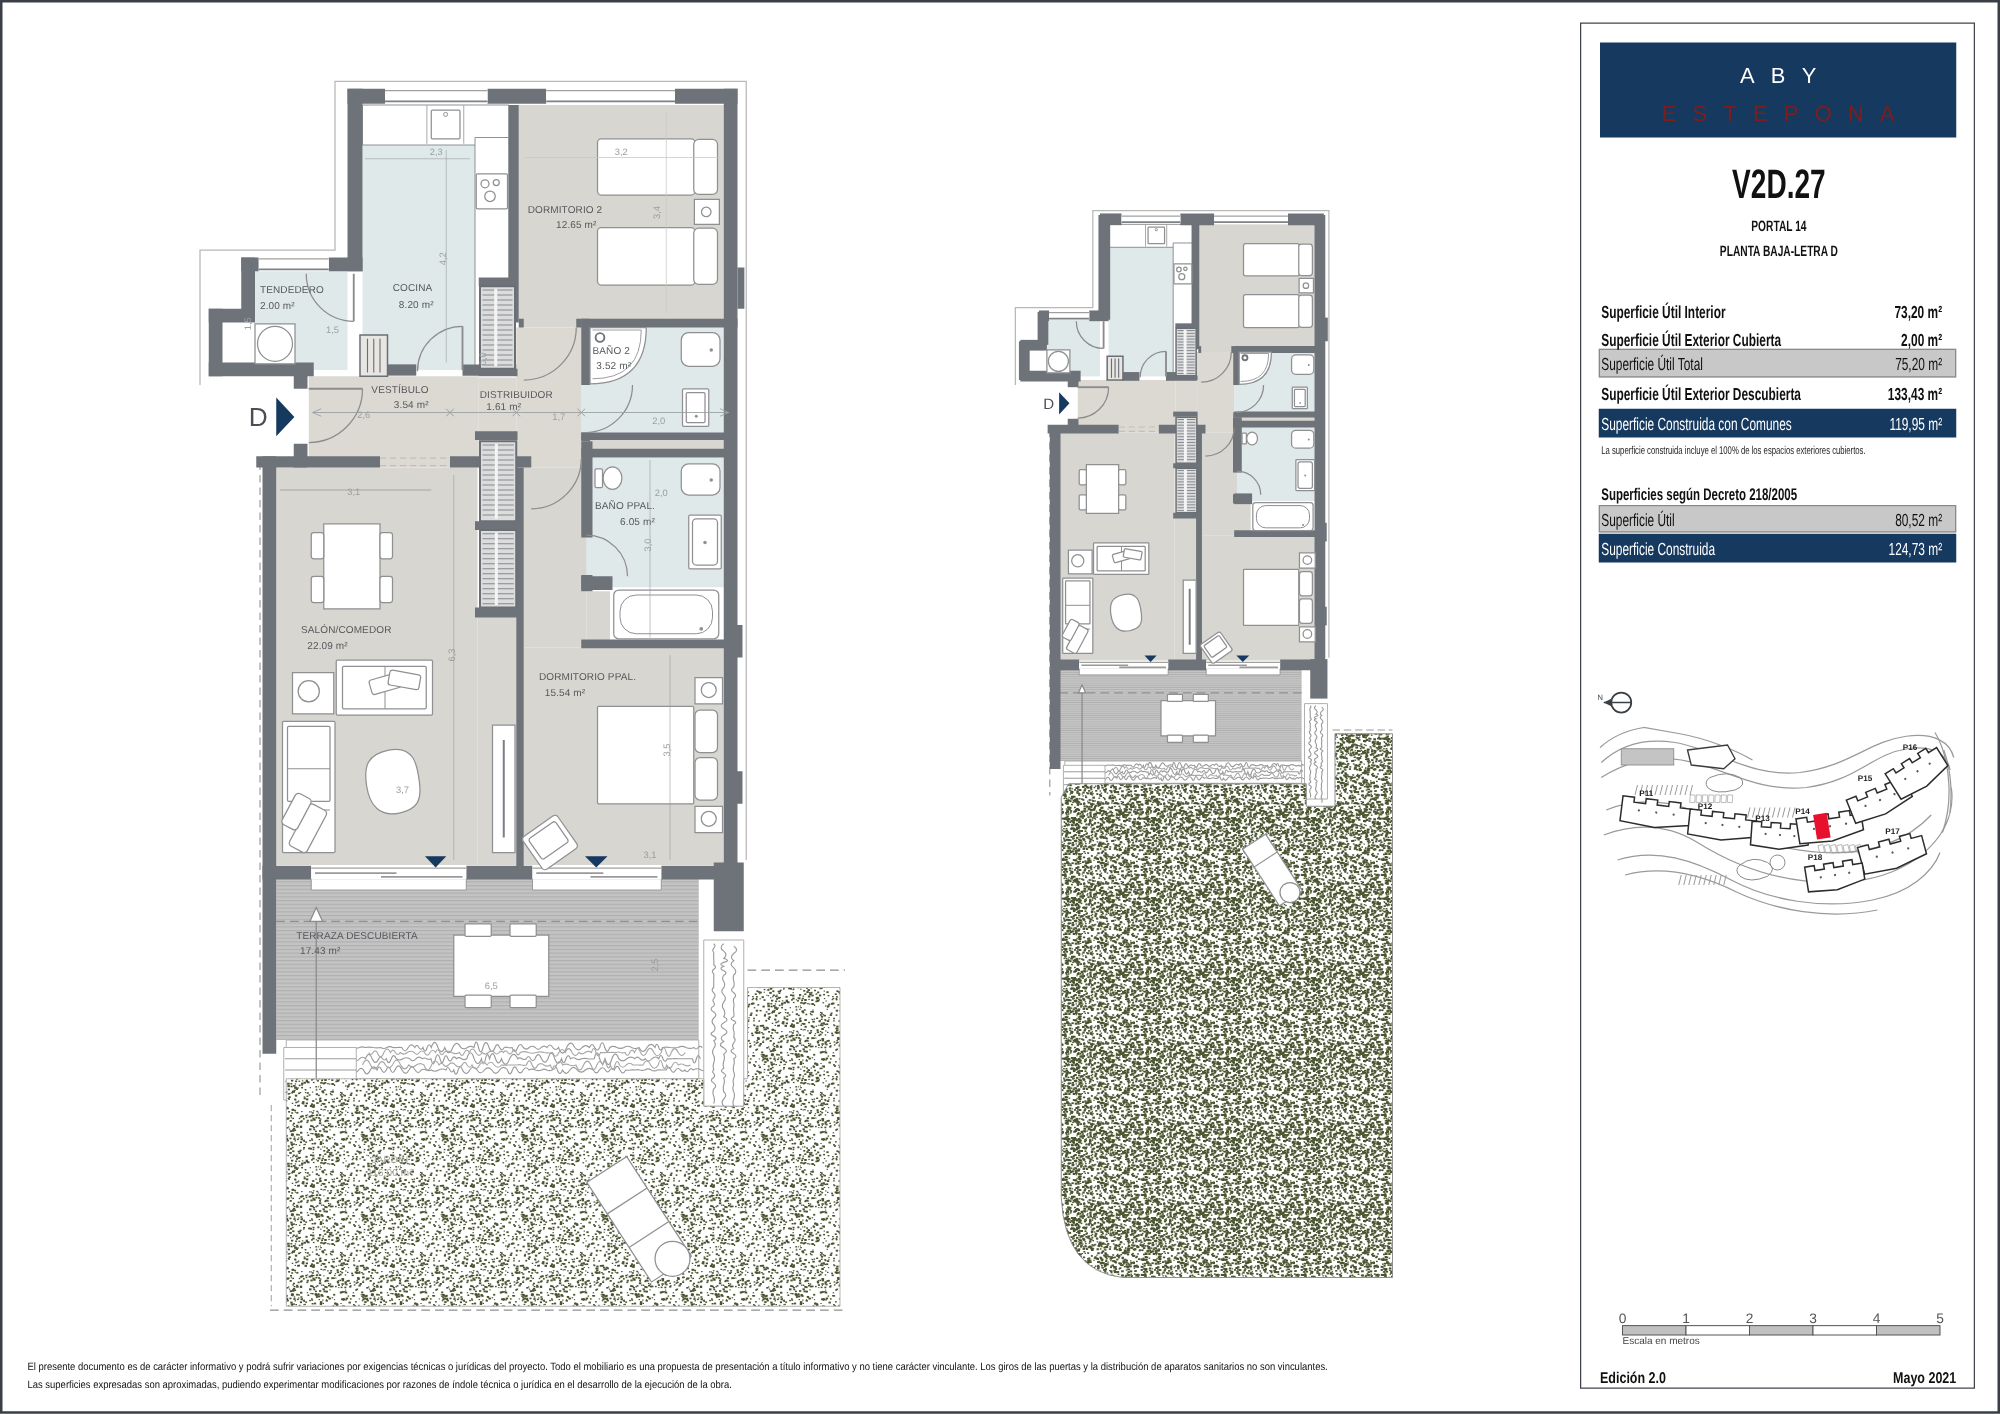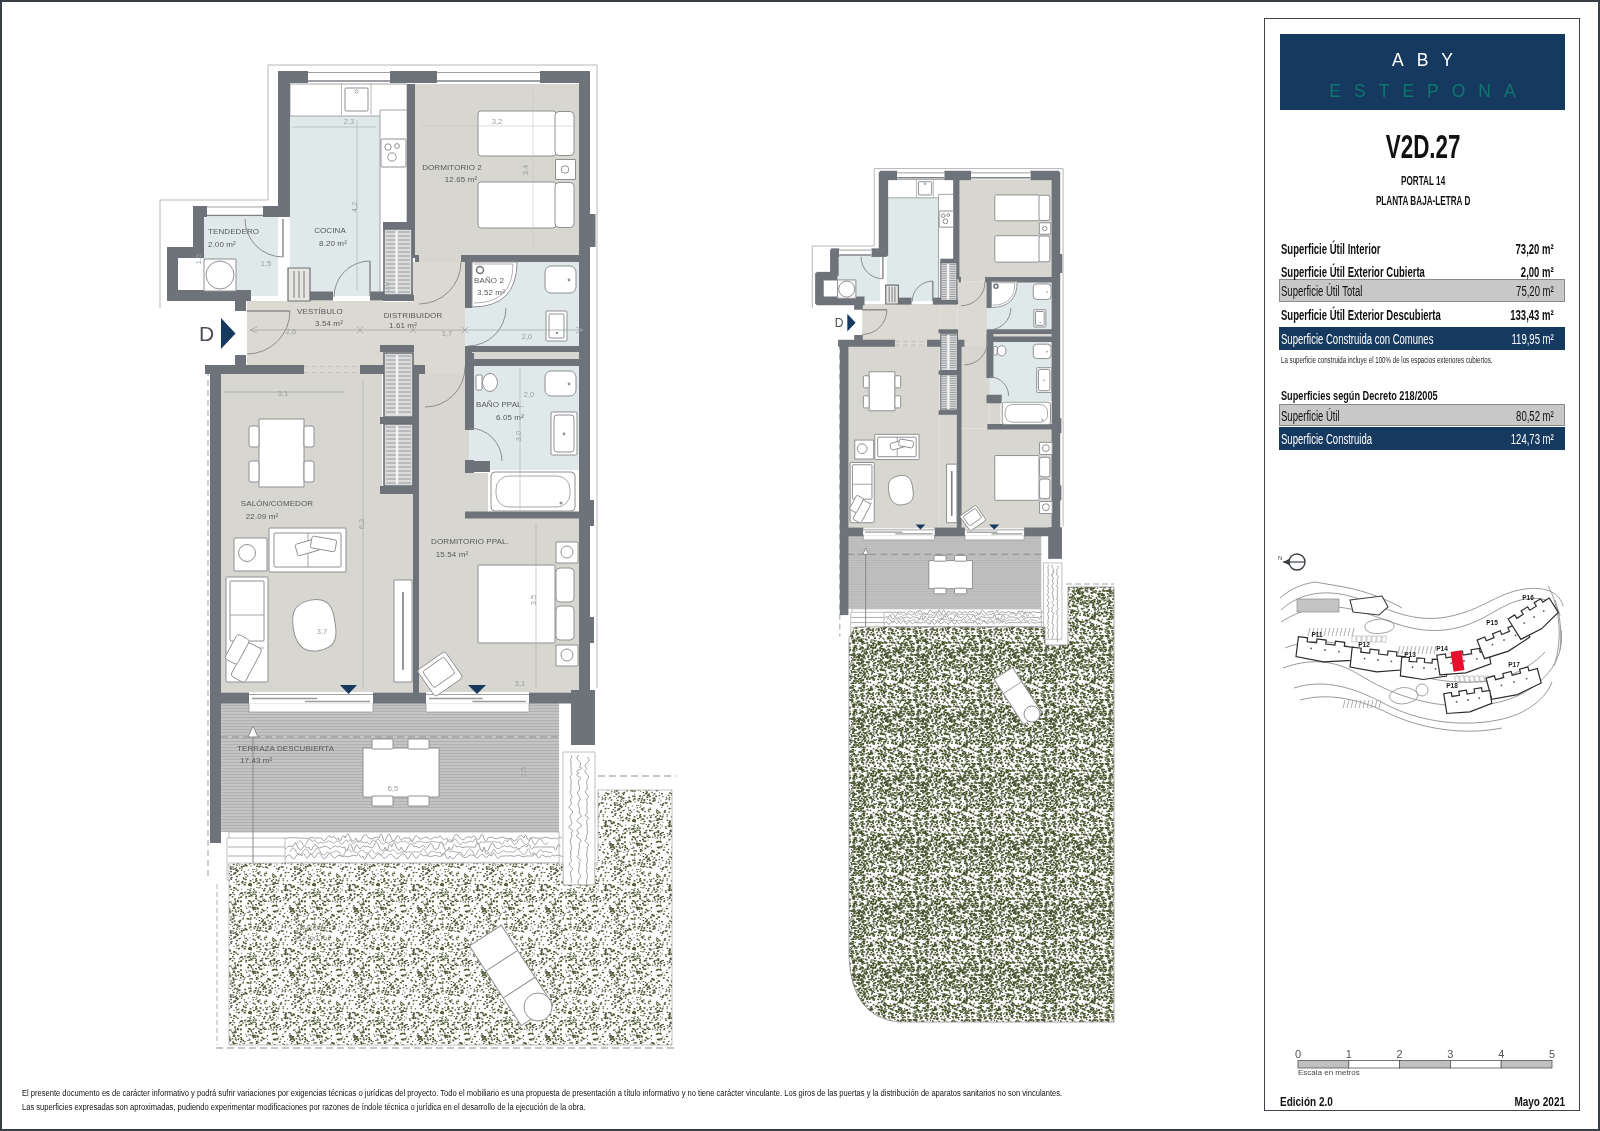--- a/index.html
+++ b/index.html
@@ -3016,21 +3016,21 @@
 <text x="1450.4" y="1058" font-size="11" fill="#555" text-anchor="middle" font-family="Liberation Sans, sans-serif">3</text>
 <text x="1501.2" y="1058" font-size="11" fill="#555" text-anchor="middle" font-family="Liberation Sans, sans-serif">4</text>
 <text x="1552.0" y="1058" font-size="11" fill="#555" text-anchor="middle" font-family="Liberation Sans, sans-serif">5</text>
 <text x="1298" y="1075" font-size="8" fill="#444" font-family="Liberation Sans, sans-serif">Escala en metros</text>
 </svg>
 
 <div class="abs" style="left:1264px;top:18px;width:316px;height:1093px;border:1.5px solid #40454c;"></div>
 
 <div class="abs" style="left:1280px;top:34px;width:285px;height:76px;background:#16395f;"></div>
 <div class="abs" style="left:1280px;top:50px;width:285px;text-align:center;font-size:17.5px;color:#fff;letter-spacing:13px;text-indent:13px;">ABY</div>
-<div class="abs" style="left:1280px;top:81px;width:285px;text-align:center;font-size:17.5px;color:#0f766e;letter-spacing:13px;text-indent:13px;">ESTEPONA</div>
+<div class="abs" style="left:1280px;top:81px;width:285px;text-align:center;font-size:17.5px;color:#7f1d1d;letter-spacing:13px;text-indent:13px;">ESTEPONA</div>
 
 <div class="abs" style="left:1281px;top:128px;width:418px;text-align:center;font-size:33px;font-weight:bold;color:#111;transform:scaleX(0.68);transform-origin:0 0;">V2D.27</div>
 
 <div class="abs" style="left:1281px;top:174px;width:418px;text-align:center;font-size:12px;font-weight:bold;color:#111;transform:scaleX(0.68);transform-origin:0 0;">PORTAL 14</div>
 
 <div class="abs" style="left:1281px;top:194px;width:418px;text-align:center;font-size:12px;font-weight:bold;color:#111;transform:scaleX(0.68);transform-origin:0 0;">PLANTA BAJA-LETRA D</div>
 
 <div class="abs" style="left:1279px;top:279px;width:286px;height:23px;background:#c8c8c8;border:1px solid #8a8a8a;"></div>
 
 <div class="abs" style="left:1279px;top:327px;width:286px;height:23px;background:#16395f;"></div>

